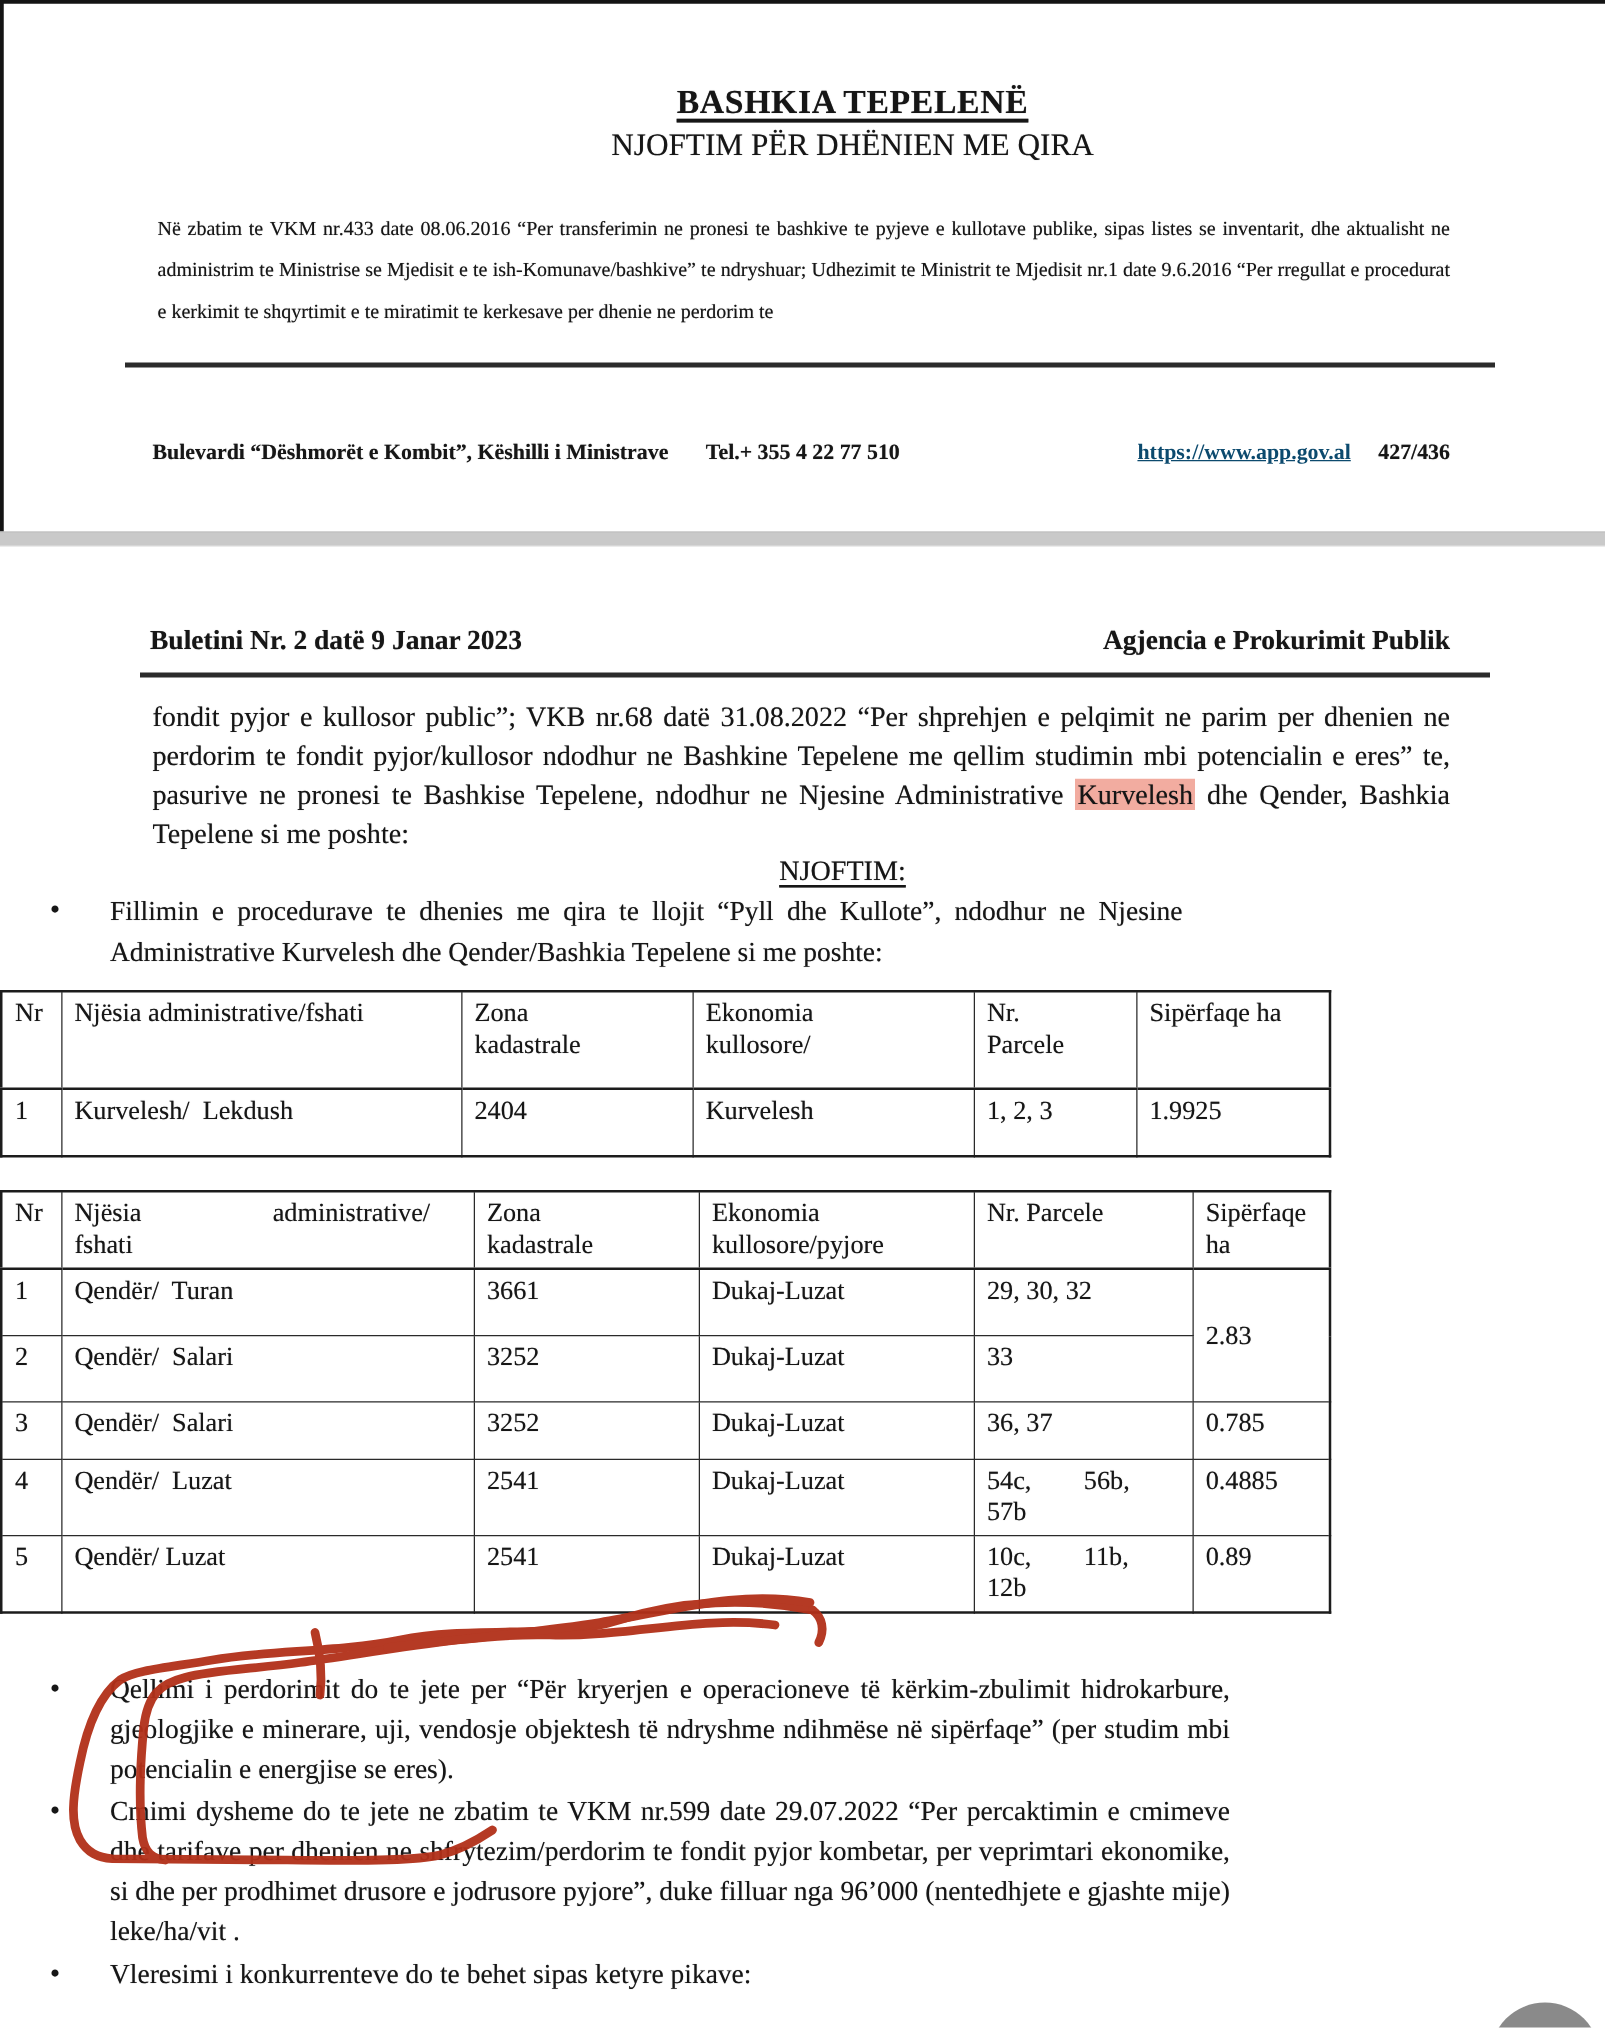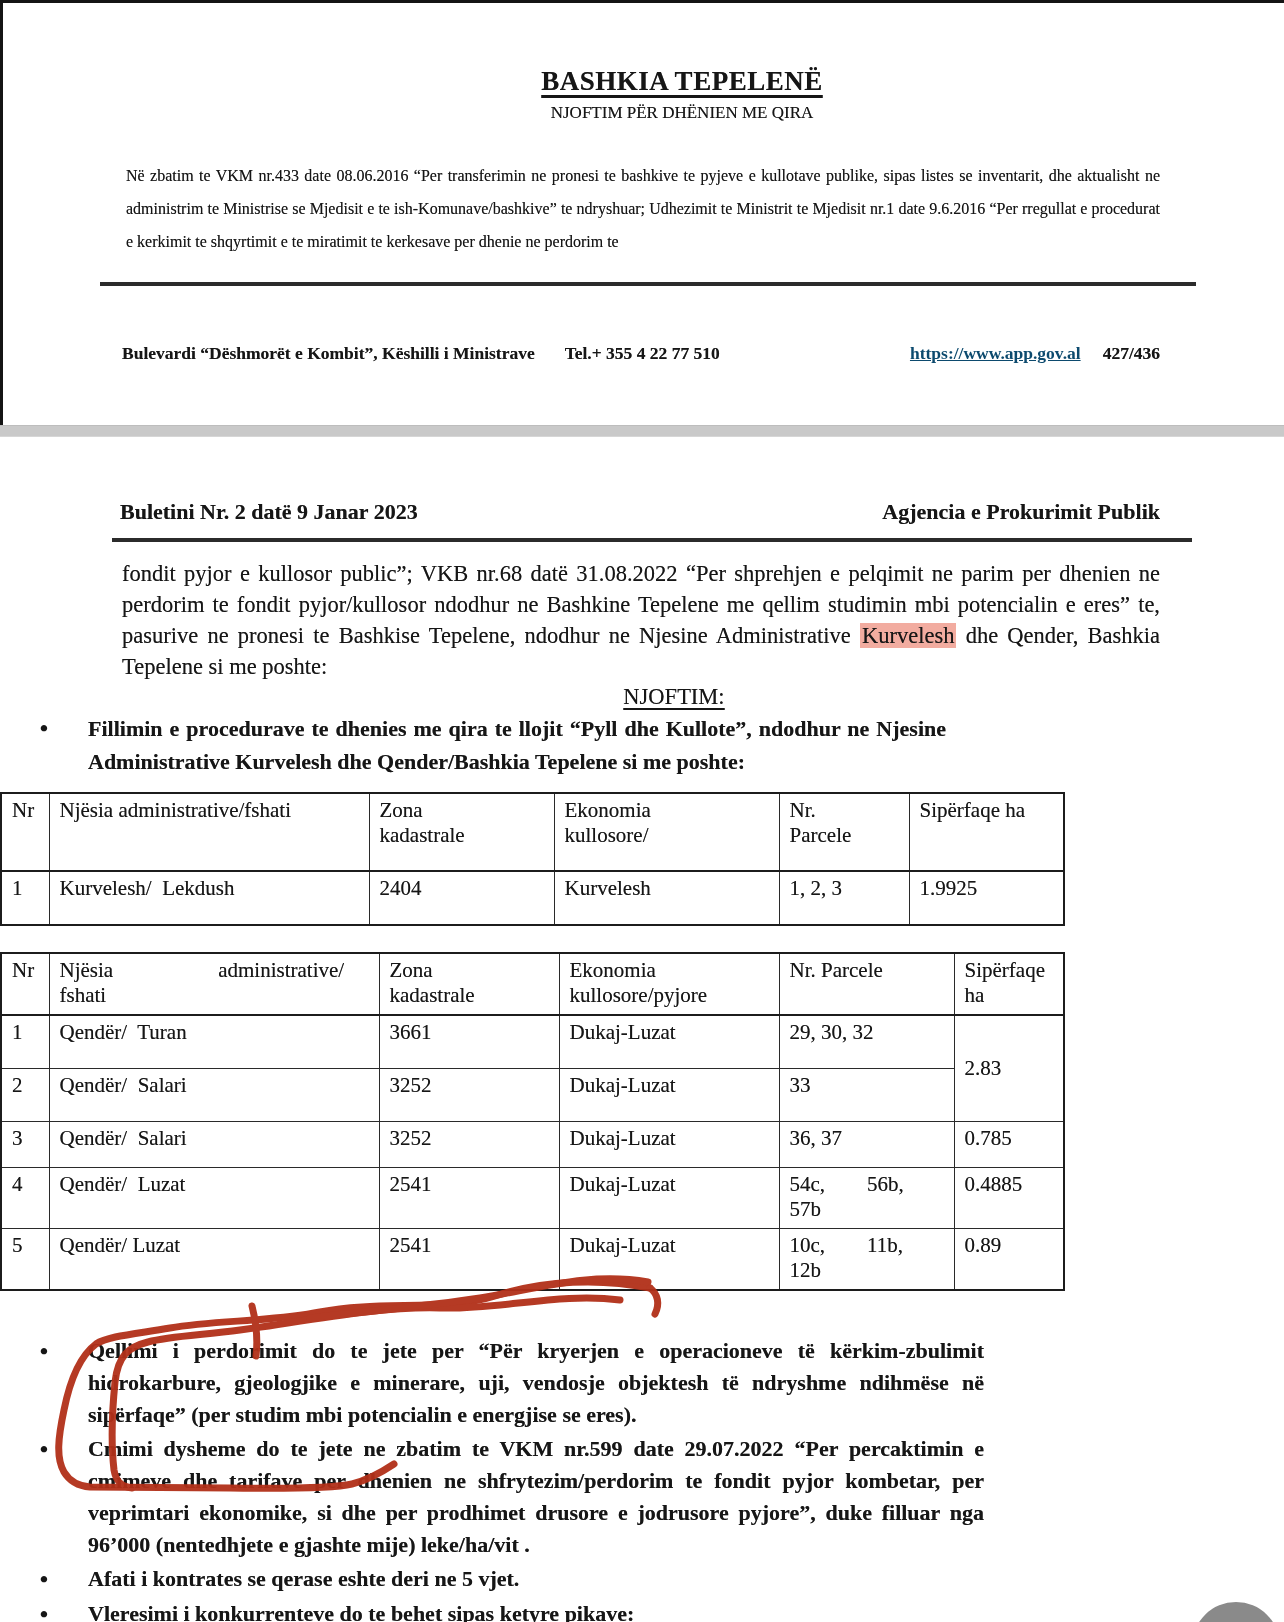--- a/index.html
+++ b/index.html
@@ -9,40 +9,40 @@
     font-family:"Liberation Serif","DejaVu Serif",serif;
   }
   .scantext{text-shadow:0 0 0.6px rgba(20,20,20,0.55);}
   
   .page1{position:relative;width:100%;height:425px;background:#fff;}
   .edge-top{position:absolute;left:0;top:0;width:100%;height:3px;background:#141414;}
   .edge-left{position:absolute;left:0;top:0;width:3px;height:425px;background:#141414;}
   .p1-title-wrap{margin-left:80px;text-align:center;padding-top:66px;}
   .p1-title{font-size:27px;font-weight:bold;letter-spacing:.5px;
     text-decoration:underline;text-decoration-thickness:2.5px;text-underline-offset:5px;}
-  .p1-subtitle{font-size:17px;margin-top:6px;}
+  .p1-subtitle{font-size:25px;margin-top:6px;}
   .p1-para{margin:36px 124px 0 126px;font-size:16px;line-height:33px;text-align:justify;}
   .p1-rule{margin:24px 88px 0 100px;border:0;border-top:4px solid #2b2b2b;}
   .p1-footer{display:flex;align-items:baseline;margin:9px 124px 0 122px;font-size:17.5px;font-weight:bold;white-space:nowrap;}
   .p1-footer .tel{margin-left:30px;}
   .p1-footer .spacer{flex:1;}
   .link{color:#0c4a6e;text-decoration:underline;font-weight:bold;margin-top:48px;}
   .pages{margin-left:22px;}
   
   .page-gap{width:100%;height:10px;background:#c9c9c9;border-top:1px solid #bdbdbd;border-bottom:1px solid #d6d6d6;}
   
   .page2{position:relative;width:100%;background:#fff;}
   .p2-header{display:flex;justify-content:space-between;margin:62px 124px 0 120px;
     font-size:22px;font-weight:bold;gap:26px;}
   .p2-rule{margin:13px 92px 0 112px;border:0;border-top:4px solid #2b2b2b;}
   .p2-para{margin:16px 124px 0 122px;font-size:22.5px;line-height:31px;text-align:justify;}
   .hl{background:#f2aca0;padding:0 2px;}
   .njoftim{text-align:center;font-size:22.5px;margin-top:2px;transform:translateX(32px);
     text-decoration:underline;text-decoration-thickness:2px;text-underline-offset:4px;}
-  .bullet-item{display:flex;margin-top:2px;font-size:22px;line-height:32px;font-weight:bold;}
+  .bullet-item{display:flex;margin-top:2px;font-size:22px;line-height:32px;}
   .bullet-item .dot{flex:0 0 88px;text-align:center;}
   .bullet-item .dot::before{content:"•";font-size:24px;}
   .bullet-item .btxt{text-align:justify;}
   .intro .btxt{width:858px;line-height:33px;}
   .blist .btxt{width:896px;}
   
   table.doc{border-collapse:collapse;width:1063px;table-layout:fixed;
     font-size:21px;}
   table.doc td,table.doc th{border:1.5px solid #2a2a2a;padding:4px 10px;vertical-align:top;
     font-weight:normal;text-align:left;white-space:pre-wrap;}
@@ -212,24 +212,20 @@
     <div class="bullet-item">
       <span class="dot"></span>
       <span class="btxt scantext">Qellimi i perdorimit  do te jete per “Për kryerjen e operacioneve të kërkim-zbulimit hidrokarbure, gjeologjike e minerare, uji, vendosje objektesh të ndryshme ndihmëse në sipërfaqe” (per studim mbi potencialin e energjise se eres).</span>
     </div>
     <div class="bullet-item">
       <span class="dot"></span>
       <span class="btxt scantext">Cmimi dysheme do te jete ne zbatim te VKM nr.599 date 29.07.2022 “Per percaktimin e cmimeve dhe tarifave per dhenien ne shfrytezim/perdorim te fondit pyjor kombetar, per veprimtari ekonomike, si dhe per prodhimet drusore e jodrusore pyjore”,  duke filluar nga 96’000 (nentedhjete e gjashte mije) leke/ha/vit .</span>
     </div>
     <div class="bullet-item">
       <span class="dot"></span>
-      <span class="btxt scantext">Afati  i kontrates  se qerase  eshte  deri ne 5 vjet.</span>
-    </div>
-    <div class="bullet-item">
-      <span class="dot"></span>
       <span class="btxt scantext">Vleresimi  i konkurrenteve do te behet sipas ketyre pikave:</span>
     </div>
   </div>
 
 </div>
 
 <svg class="red-annotation" width="1284" height="1622" viewBox="0 0 1284 1622">
   <g fill="none" stroke="#b23019" stroke-width="7" stroke-linecap="round" opacity="0.95">
     <path d="M 650,1288 C 600,1278 545,1280 495,1296 C 445,1312 380,1300 320,1312 C 270,1322 215,1320 170,1328 C 135,1334 108,1336 96,1344 C 80,1356 70,1380 64,1410 C 58,1438 56,1458 64,1472 C 70,1482 78,1486 90,1487 L 230,1488 C 300,1489 335,1488 352,1484 C 368,1480 382,1472 394,1464"></path>
     <path d="M 620,1300 C 560,1292 500,1310 440,1308 C 380,1306 300,1322 240,1330 C 205,1335 170,1336 148,1342 C 128,1347 118,1356 115,1382 C 112,1412 111,1444 114,1470 C 116,1482 122,1487 132,1488"></path>

